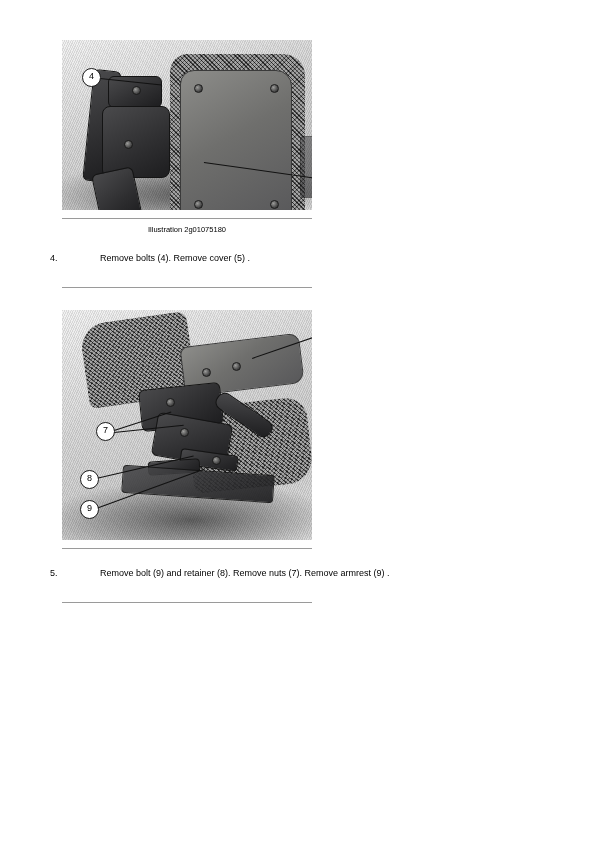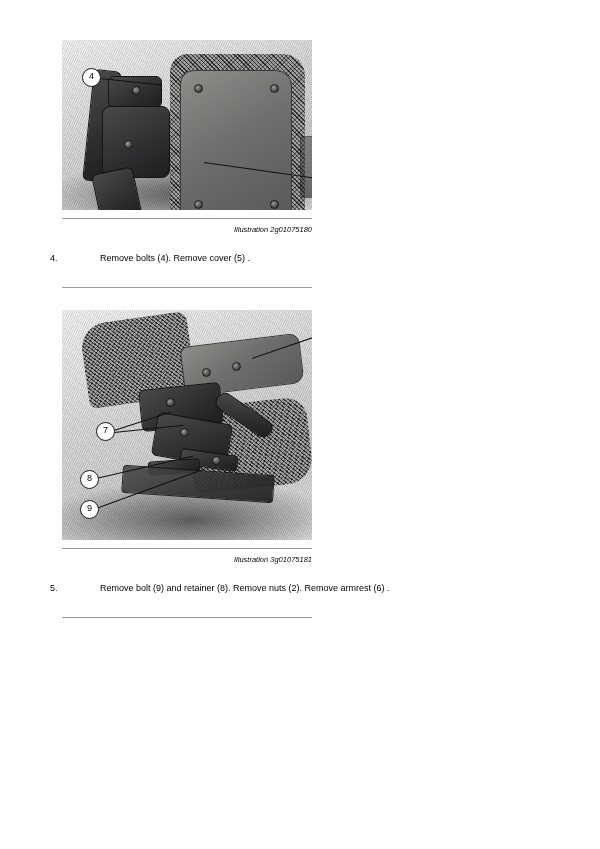--- a/index.html
+++ b/index.html
@@ -106,25 +106,24 @@
   
   .fig-rule {
     width: 250px;
     height: 1px;
     background: #9a9a9a;
     margin-top: 8px;
   }
   .caption {
     width: 250px;
     display: flex;
-    justify-content: flex-end;
+    justify-content: center;
     font-size: 7.5px;
     padding-top: 6px;
     color: #000;
-    font-style: italic;
   }
 
   
   .step {
     display: flex;
     font-size: 9px;
     line-height: 13px;
     margin-top: 18px;
     color: #000;
   }
@@ -236,27 +235,23 @@
         <div class="leader" style="left:52px; top:122px; width:70px; transform:rotate(-6deg);"></div>
         <div class="leader" style="left:34px; top:168px; width:100px; transform:rotate(-13deg);"></div>
         <div class="leader" style="left:34px; top:198px; width:116px; transform:rotate(-20deg);"></div>
 
         <div class="callout" style="left:34px; top:112px;">7</div>
         <div class="callout" style="left:18px; top:160px;">8</div>
         <div class="callout" style="left:18px; top:190px;">9</div>
       </div>
 
       <div class="fig-rule"></div>
-      <div class="caption">
-        <span>Illustration 3</span>
-        <span>g01075181</span>
-      </div>
     </div>
 
     <div class="step" style="margin-left:0;">
       <span class="num">5.</span>
-      <span class="txt">Remove bolt (9) and retainer (8). Remove nuts (2). Remove armrest (6) .</span>
+      <span class="txt">Remove bolt (9) and retainer (8). Remove nuts (7). Remove armrest (9) .</span>
     </div>
 
     <div class="divider"></div>
   </div>
 
 </div>
 
 </body></html>

